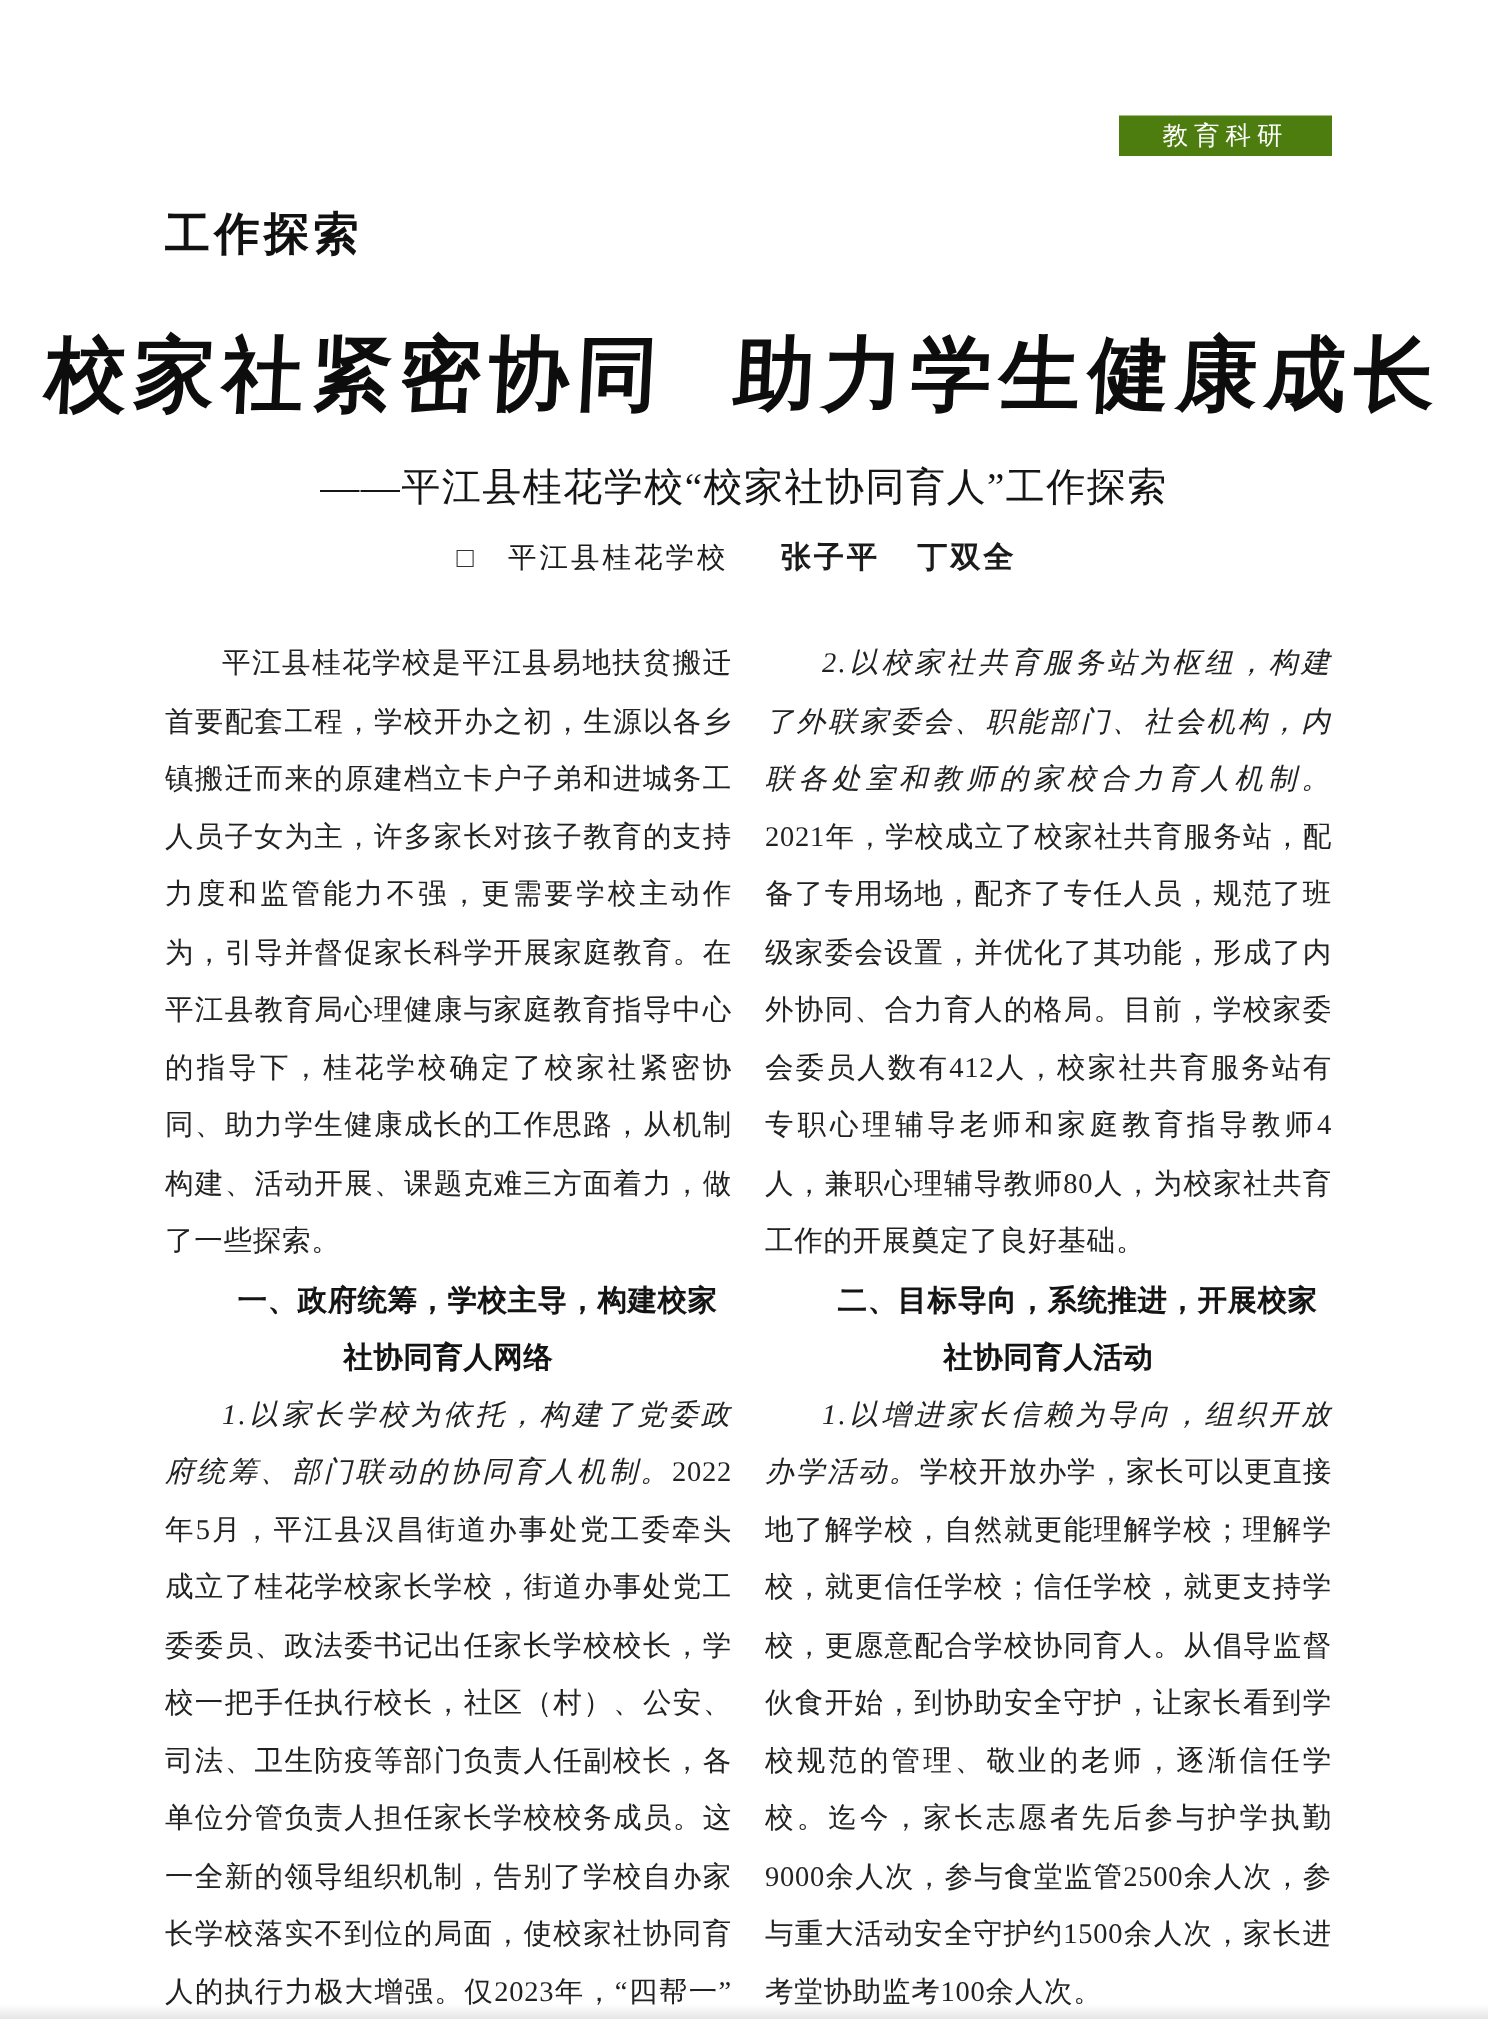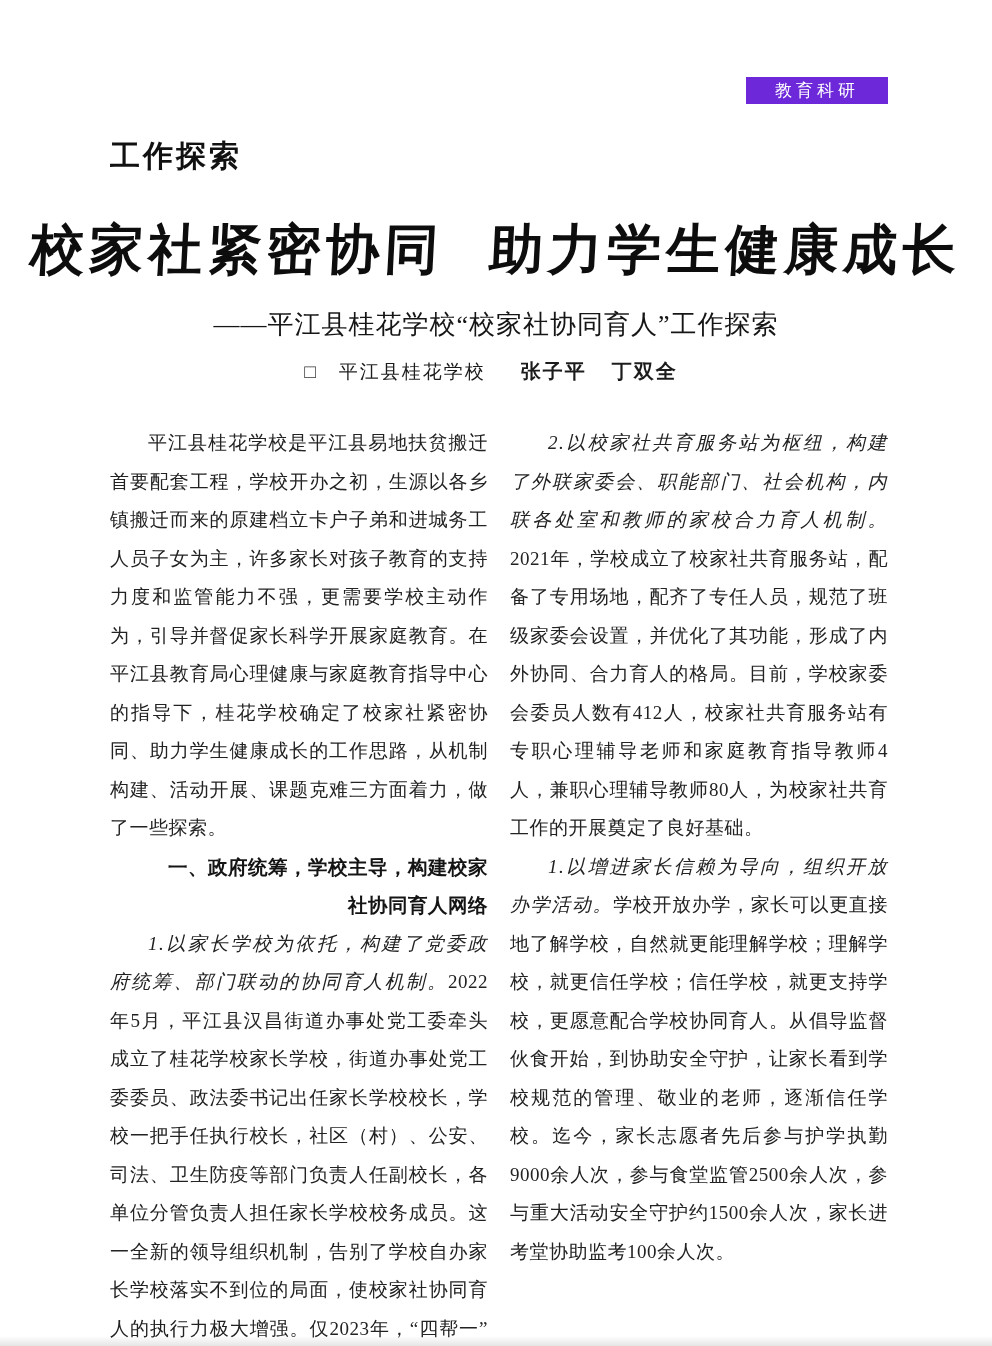--- a/index.html
+++ b/index.html
@@ -28,21 +28,21 @@
 
   
   .category-badge {
     position: absolute;
     top: 77px;
     right: 104px;
     width: 142px;
     height: 27px;
     line-height: 27px;
     text-align: center;
-    background: #6d28d9;
+    background: #4d7c0f;
     color: #ffffff;
     font-family: "Liberation Sans", sans-serif;
     font-size: 17px;
     letter-spacing: 4px;
   }
 
   
   .column-header {
     position: absolute;
     top: 136px;
@@ -129,21 +129,21 @@
     text-indent: 2em;
   }
   .col h2 {
     margin: 0;
     font-family: "Liberation Sans", sans-serif;
     font-weight: 700;
     font-size: 19.5px;
     line-height: 38.5px;
     text-indent: 2em;
     color: #141414;
-    text-align: right;
+    text-align: center;
   }
   .kaiti-lead {
     font-style: italic;
     letter-spacing: 1.5px;
   }
 
   
   .page-footer {
     position: absolute;
     top: 1258px;
@@ -198,20 +198,21 @@
 
       <h2>一、政府统筹，学校主导，构建校家社协同育人网络</h2>
 
       <p class="indent"><span class="kaiti-lead">1.以家长学校为依托，构建了党委政府统筹、部门联动的协同育人机制。</span><span>2022年5月，平江县汉昌街道办事处党工委牵头成立了桂花学校家长学校，街道办事处党工委委员、政法委书记出任家长学校校长，学校一把手任执行校长，社区（村）、公安、司法、卫生防疫等部门负责人任副校长，各单位分管负责人担任家长学校校务成员。这一全新的领导组织机制，告别了学校自办家长学校落实不到位的局面，使校家社协同育人的执行力极大增强。仅2023年，“四帮一”机制就成功将12名中学生劝返，确保了学校巩固率和初中生毕业率达100%，还为9位“无人监护”的中小学生劝返家长回家履行监护责任，对11名早期教育严重缺失的叛逆中学生进行了有效管教，蓝天救援队、红十字会、公安、法院等单位先后进校给师生进行专题讲座12堂，使学校教育</span></p>
     </div>
 
     <div class="col">
 
       <p class="indent"><span class="kaiti-lead">2.以校家社共育服务站为枢纽，构建了外联家委会、职能部门、社会机构，内联各处室和教师的家校合力育人机制。</span><span>2021年，学校成立了校家社共育服务站，配备了专用场地，配齐了专任人员，规范了班级家委会设置，并优化了其功能，形成了内外协同、合力育人的格局。目前，学校家委会委员人数有412人，校家社共育服务站有专职心理辅导老师和家庭教育指导教师4人，兼职心理辅导教师80人，为校家社共育工作的开展奠定了良好基础。</span></p>
 
+      <h2>二、目标导向，系统推进，开展校家社协同育人活动</h2>
 
       <p class="indent"><span class="kaiti-lead">1.以增进家长信赖为导向，组织开放办学活动。</span><span>学校开放办学，家长可以更直接地了解学校，自然就更能理解学校；理解学校，就更信任学校；信任学校，就更支持学校，更愿意配合学校协同育人。从倡导监督伙食开始，到协助安全守护，让家长看到学校规范的管理、敬业的老师，逐渐信任学校。迄今，家长志愿者先后参与护学执勤9000余人次，参与食堂监管2500余人次，参与重大活动安全守护约1500余人次，家长进考堂协助监考100余人次。</span></p>
 
     </div>
 
   </div>
 
 
 </div>
 

